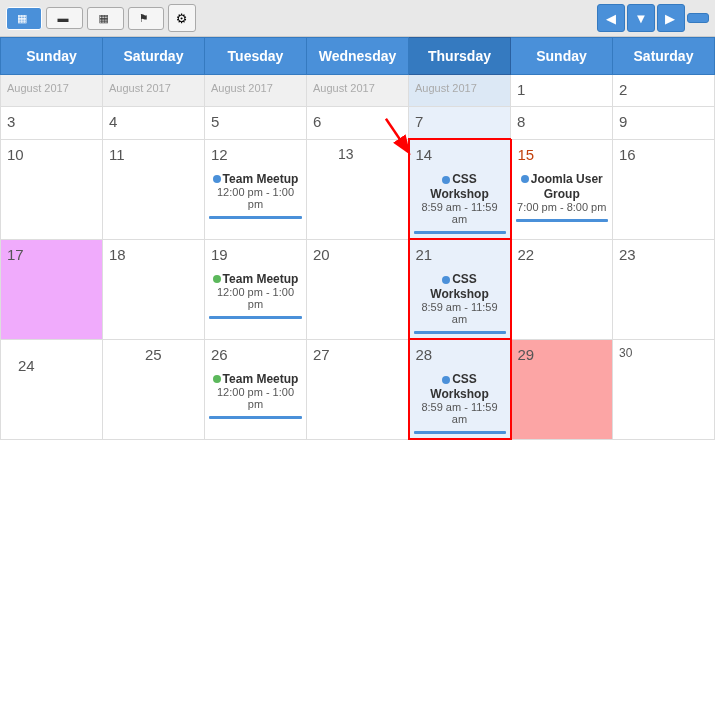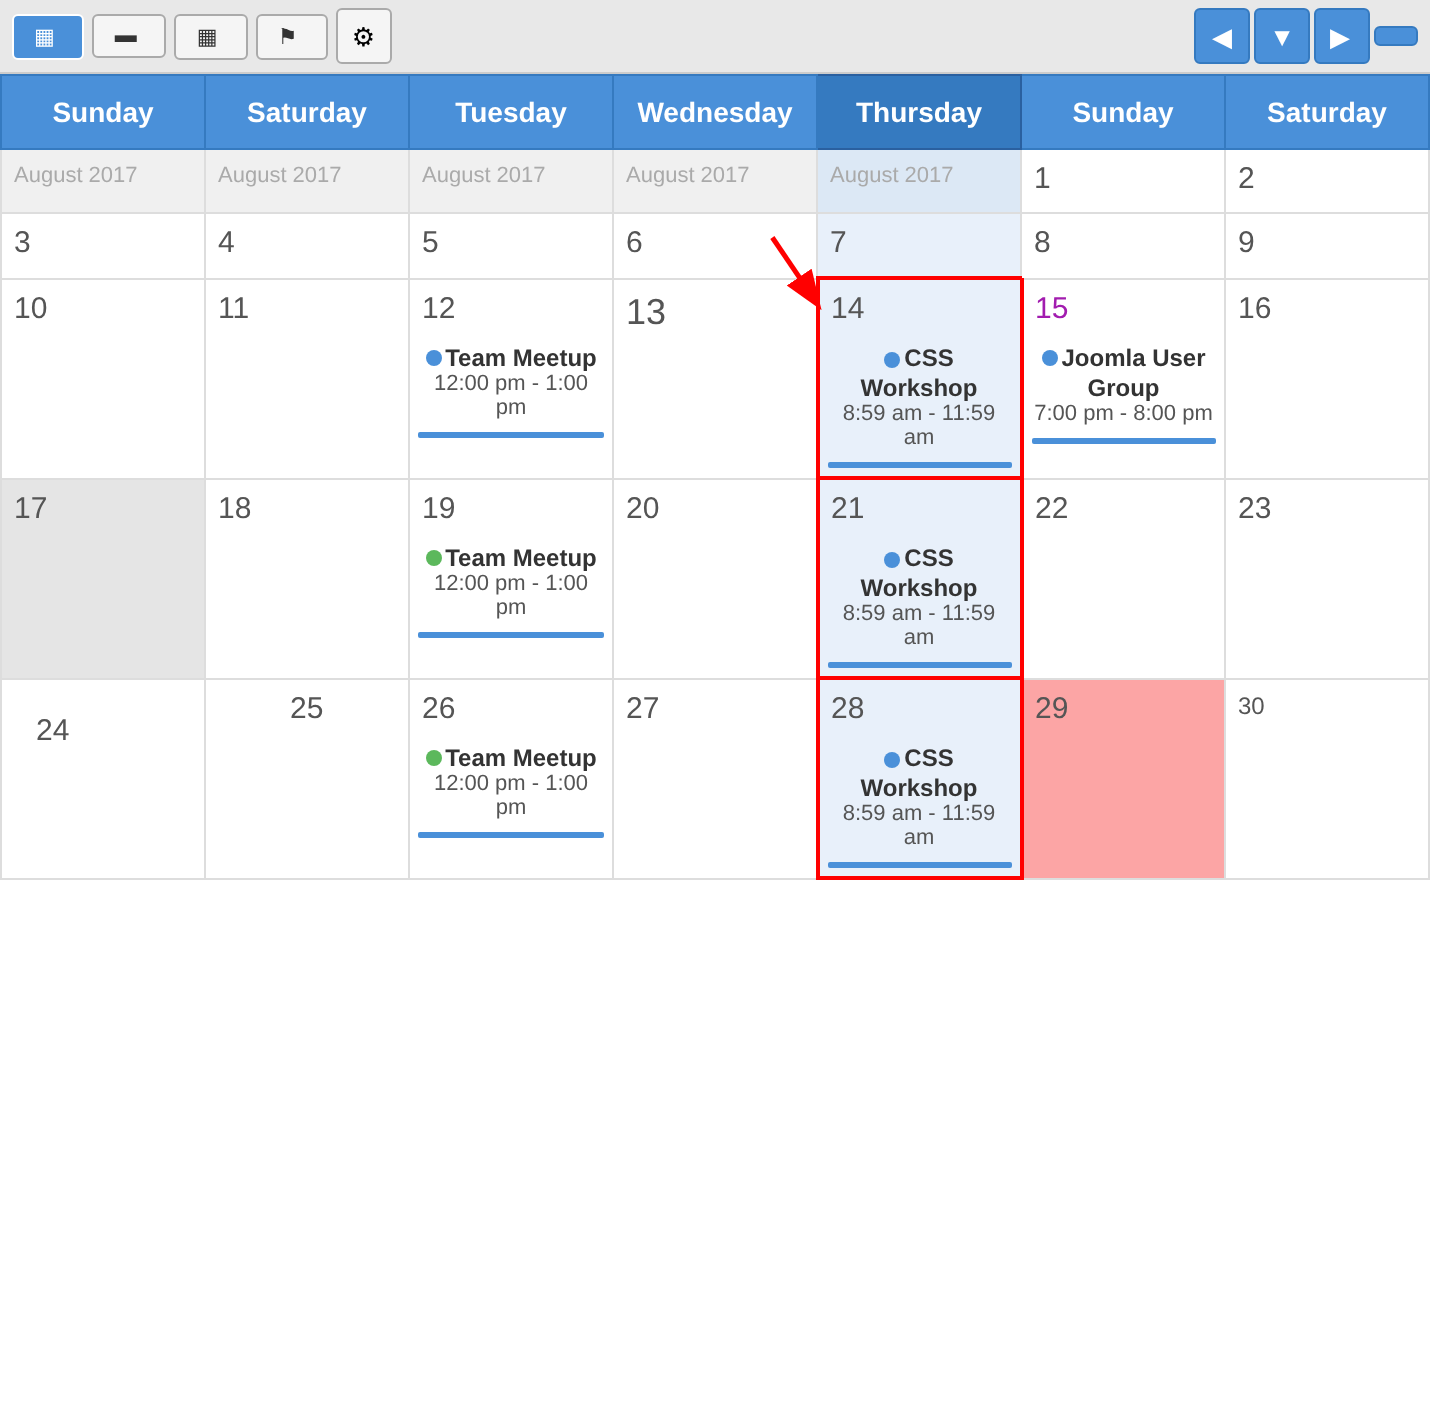--- a/index.html
+++ b/index.html
@@ -124,44 +124,44 @@
           <span style="display: block; font-size: 15px; color: rgb(85, 85, 85); padding: 2px 2px 4px;">10</span>
         </td>
         <td style="border: 1px solid rgb(221, 221, 221); vertical-align: top; padding: 4px; background: rgb(255, 255, 255); min-height: 95px; position: relative;">
           <span style="display: block; font-size: 15px; color: rgb(85, 85, 85); padding: 2px 2px 4px;">11</span>
         </td>
         <td style="border: 1px solid rgb(221, 221, 221); vertical-align: top; padding: 4px; background: rgb(255, 255, 255); min-height: 95px; position: relative;">
           <span style="display: block; font-size: 15px; color: rgb(85, 85, 85); padding: 2px 2px 4px;">12</span>
           <div style="text-align: center; margin-top: 4px;"><span style="display: inline-block; width: 8px; height: 8px; border-radius: 50%; background: rgb(74, 144, 217); margin-right: 2px; vertical-align: middle;"></span><span style="font-weight: bold; font-size: 12px; color: rgb(51, 51, 51);">Team Meetup</span><div style="font-size: 11px; color: rgb(85, 85, 85);">12:00 pm - 1:00 pm</div><div style="height: 3px; background: rgb(74, 144, 217); margin-top: 6px; border-radius: 1px;"></div></div>
         </td>
         <td style="border: 1px solid rgb(221, 221, 221); vertical-align: top; padding: 4px; background: rgb(255, 255, 255); min-height: 95px; position: relative;">
-          <span style="display: block; font-size: 18px; color: rgb(85, 85, 85); padding: 2px 2px 4px;">13</span>
+          <span style="display: block; font-size: 14px; color: rgb(85, 85, 85); padding: 2px 2px 4px; margin-left: 25px;">13</span>
         </td>
         <td style="border: 2px solid red; vertical-align: top; padding: 4px; background: rgb(232, 240, 250); min-height: 95px; position: relative;">
           <span style="display: block; font-size: 15px; color: rgb(85, 85, 85); padding: 2px 2px 4px;">14</span>
           <div style="position: absolute; top: -18px; left: -38px; color: red; font-size: 20px; transform: rotate(30deg); pointer-events: none; z-index: 10;"><svg width="50" height="30" viewBox="0 0 50 30">
         <defs>
                 <marker id="ah" markerWidth="8" markerHeight="8" refX="6" refY="3" orient="auto">
                   <path d="M0,0 L0,6 L8,3 z" fill="red"></path>
                 </marker>
               </defs>
         <line x1="5" y1="5" x2="40" y2="22" stroke="red" stroke-width="2.5" marker-end="url(#ah)"></line>
       </svg></div>
           <div style="text-align: center; margin-top: 4px;"><span style="display: inline-block; width: 8px; height: 8px; border-radius: 50%; background: rgb(74, 144, 217); margin-right: 2px; vertical-align: middle;"></span><span style="font-weight: bold; font-size: 12px; color: rgb(51, 51, 51);">CSS Workshop</span><div style="font-size: 11px; color: rgb(85, 85, 85);">8:59 am - 11:59 am</div><div style="height: 3px; background: rgb(74, 144, 217); margin-top: 6px; border-radius: 1px;"></div></div>
         </td>
         <td style="border: 1px solid rgb(221, 221, 221); vertical-align: top; padding: 4px; background: rgb(255, 255, 255); min-height: 95px; position: relative;">
-          <span style="display: block; font-size: 15px; color: #a21caf; padding: 2px 2px 4px;">15</span>
+          <span style="display: block; font-size: 15px; color: #c2410c; padding: 2px 2px 4px;">15</span>
           <div style="text-align: center; margin-top: 4px;"><span style="display: inline-block; width: 8px; height: 8px; border-radius: 50%; background: rgb(74, 144, 217); margin-right: 2px; vertical-align: middle;"></span><span style="font-weight: bold; font-size: 12px; color: rgb(51, 51, 51);">Joomla User Group</span><div style="font-size: 11px; color: rgb(85, 85, 85);">7:00 pm - 8:00 pm</div><div style="height: 3px; background: rgb(74, 144, 217); margin-top: 6px; border-radius: 1px;"></div></div>
         </td>
         <td style="border: 1px solid rgb(221, 221, 221); vertical-align: top; padding: 4px; background: rgb(255, 255, 255); min-height: 95px; position: relative;">
           <span style="display: block; font-size: 15px; color: rgb(85, 85, 85); padding: 2px 2px 4px;">16</span>
         </td>
       </tr>
       <tr>
-        <td style="border: 1px solid rgb(221, 221, 221); vertical-align: top; padding: 4px; background: #e5e5e5; min-height: 95px; position: relative;">
+        <td style="border: 1px solid rgb(221, 221, 221); vertical-align: top; padding: 4px; background: #f0abfc; min-height: 95px; position: relative;">
           <span style="display: block; font-size: 15px; color: rgb(85, 85, 85); padding: 2px 2px 4px;">17</span>
         </td>
         <td style="border: 1px solid rgb(221, 221, 221); vertical-align: top; padding: 4px; background: rgb(255, 255, 255); min-height: 95px; position: relative;">
           <span style="display: block; font-size: 15px; color: rgb(85, 85, 85); padding: 2px 2px 4px;">18</span>
         </td>
         <td style="border: 1px solid rgb(221, 221, 221); vertical-align: top; padding: 4px; background: rgb(255, 255, 255); min-height: 95px; position: relative;">
           <span style="display: block; font-size: 15px; color: rgb(85, 85, 85); padding: 2px 2px 4px;">19</span>
           <div style="text-align: center; margin-top: 4px;"><span style="display: inline-block; width: 8px; height: 8px; border-radius: 50%; background: rgb(92, 184, 92); margin-right: 2px; vertical-align: middle;"></span><span style="font-weight: bold; font-size: 12px; color: rgb(51, 51, 51);">Team Meetup</span><div style="font-size: 11px; color: rgb(85, 85, 85);">12:00 pm - 1:00 pm</div><div style="height: 3px; background: rgb(74, 144, 217); margin-top: 6px; border-radius: 1px;"></div></div>
         </td>
         <td style="border: 1px solid rgb(221, 221, 221); vertical-align: top; padding: 4px; background: rgb(255, 255, 255); min-height: 95px; position: relative;">

